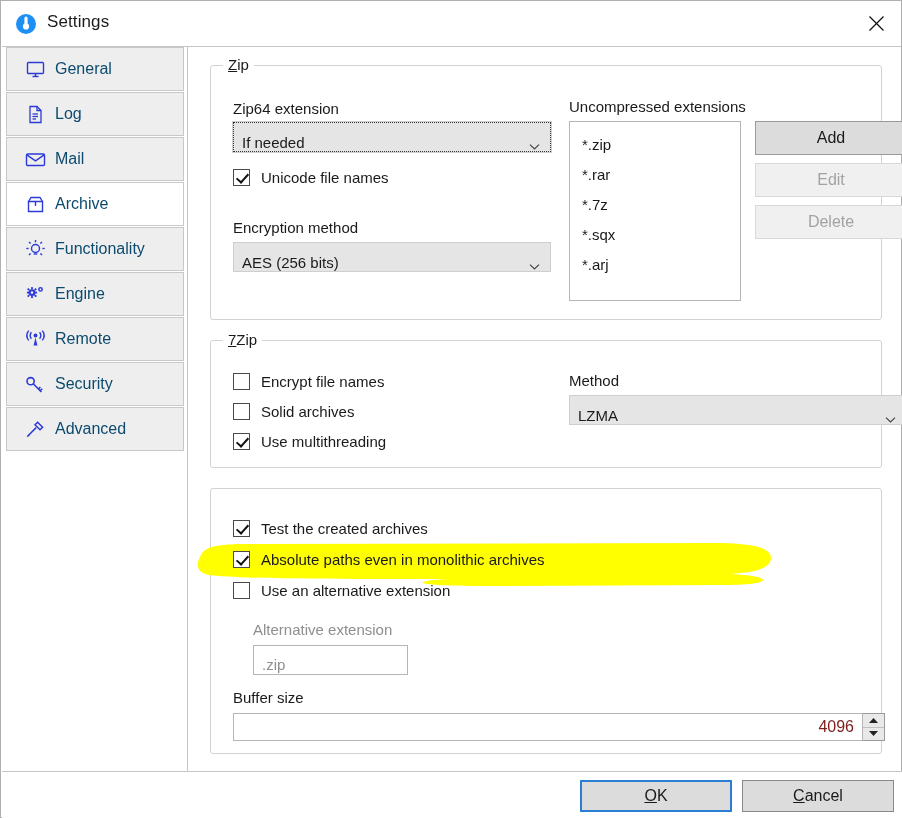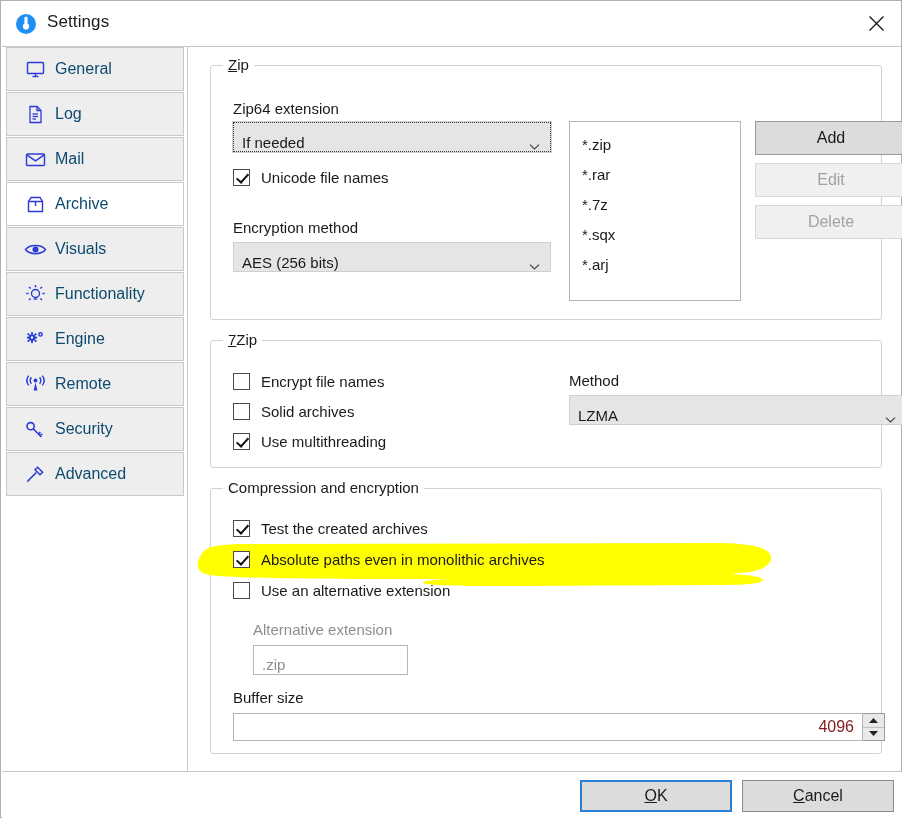--- a/index.html
+++ b/index.html
@@ -380,29 +380,20 @@
       <span class="nav-icon">
         <svg width="19" height="19" viewBox="0 0 19 19" fill="none" stroke="#2c3ad8" stroke-width="1.4">
           <path d="M2.5 6.5h14v10h-14z"></path>
           <path d="M2.5 6.5L5 2.5h9l2.5 4"></path>
           <line x1="9.5" y1="6.5" x2="9.5" y2="11"></line>
         </svg>
       </span>
       <span class="nav-label">Archive</span>
     </div>
 
-    <div class="nav-item">
-      <span class="nav-icon">
-        <svg width="23" height="17" viewBox="0 0 23 17" fill="none" stroke="#2c3ad8" stroke-width="1.5">
-          <path d="M1.5 8.5c4-5.5 16-5.5 20 0-4 5.5-16 5.5-20 0z"></path>
-          <circle cx="11.5" cy="8.5" r="3" fill="#2c3ad8" stroke="none"></circle>
-        </svg>
-      </span>
-      <span class="nav-label">Visuals</span>
-    </div>
 
     <div class="nav-item">
       <span class="nav-icon">
         <svg width="21" height="21" viewBox="0 0 21 21" fill="none" stroke="#2c3ad8" stroke-width="1.4">
           <circle cx="10.5" cy="9.5" r="4"></circle>
           <line x1="8.7" y1="15" x2="12.3" y2="15"></line>
           <line x1="10.5" y1="1" x2="10.5" y2="3.3"></line>
           <line x1="1.3" y1="9.5" x2="3.6" y2="9.5"></line>
           <line x1="17.4" y1="9.5" x2="19.7" y2="9.5"></line>
           <line x1="4" y1="3" x2="5.6" y2="4.6"></line>
@@ -497,20 +488,21 @@
 
       <div class="combo" style="left:22px; top:176px; width:318px;">
         <span class="combo-text">AES (256 bits)</span>
         <span class="chev">
           <svg width="11" height="8" viewBox="0 0 11 8">
               <path d="M1 1.6l4.5 4.3L10 1.6" fill="none" stroke="#444" stroke-width="1.2"></path>
             </svg>
         </span>
       </div>
 
+      <span class="field-label" style="left:358px; top:32px;">Uncompressed extensions</span>
 
       <div id="extlist" style="left:358px; top:55px; width:172px; height:180px;">
         <div class="litem">*.zip</div>
         <div class="litem">*.rar</div>
         <div class="litem">*.7z</div>
         <div class="litem">*.sqx</div>
         <div class="litem">*.arj</div>
       </div>
 
       <div class="sbtn enabled" style="left:544px; top:55px; width:152px;">Add</div>
@@ -539,21 +531,20 @@
         <span class="combo-text">LZMA</span>
         <span class="chev">
           <svg width="11" height="8" viewBox="0 0 11 8">
               <path d="M1 1.6l4.5 4.3L10 1.6" fill="none" stroke="#444" stroke-width="1.2"></path>
             </svg>
         </span>
       </div>
     </div>
 
     <div class="groupbox" style="left:22px; top:441px; width:672px; height:266px;">
-      <span class="group-title">Compression and encryption</span>
 
       <div class="cbrow" style="left:22px; top:31px;">
         <span class="cbox on"></span>
         <span class="cblabel">Test the created archives</span>
       </div>
 
       <div class="cbrow" style="left:22px; top:62px; z-index:10;">
         <span class="cbox on"></span>
         <span class="cblabel">Absolute paths even in monolithic archives</span>
       </div>

